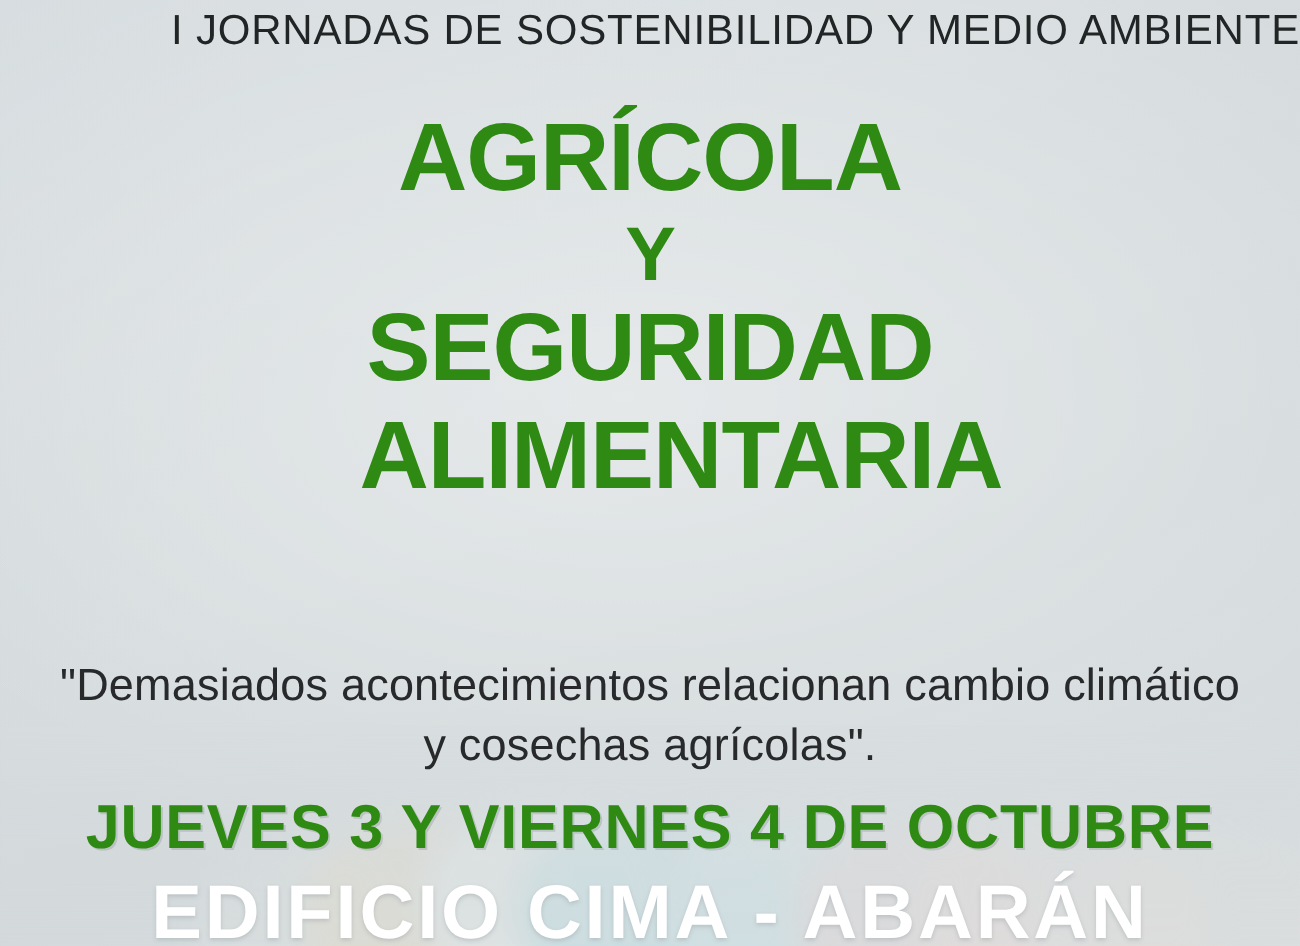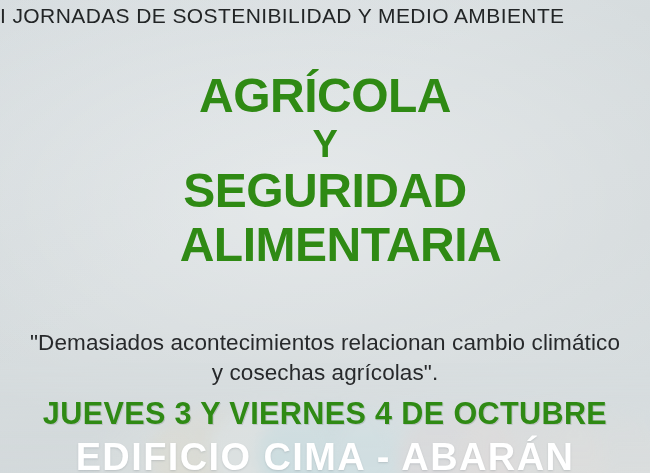--- a/index.html
+++ b/index.html
@@ -68,42 +68,42 @@
     position: relative;
     width: 100%;
     height: 100%;
   }
 
   .kicker {
     position: absolute;
     top: 4px;
     left: 0;
     right: 0;
-    text-align: left;
+    text-align: right;
     font-size: 21px;
     letter-spacing: 0.4px;
     color: #222526;
     font-weight: 400;
     white-space: nowrap;
   }
 
   .title-block {
     position: absolute;
     top: 52px;
     left: 0;
     right: 0;
     text-align: center;
     color: #2f8a14;
     font-weight: bold;
     letter-spacing: -0.5px;
     line-height: 0.99;
   }
   .t-line { display: block; white-space: nowrap; }
   .t-1 { font-size: 48px; letter-spacing: -0.5px; }
-  .t-2 { font-size: 48px; margin-top: 20px; }
+  .t-2 { font-size: 48px; margin-top: 4px; }
   .t-3 { font-size: 38px; margin-top: 6px; }
   .t-4 { font-size: 48px; margin-top: 4px; text-align: center; }
   .t-5 { font-size: 48px; margin-top: 6px; padding-left: 31px; }
 
   .quote {
     position: absolute;
     top: 328px;
     left: 24px;
     right: 24px;
     text-align: center;

